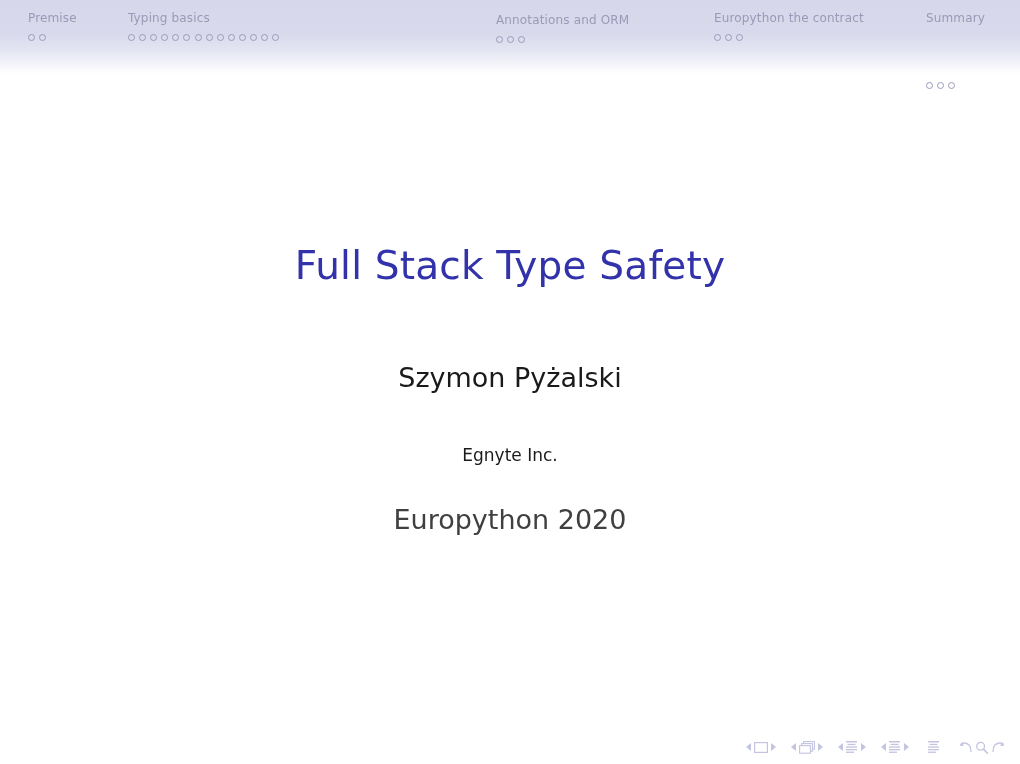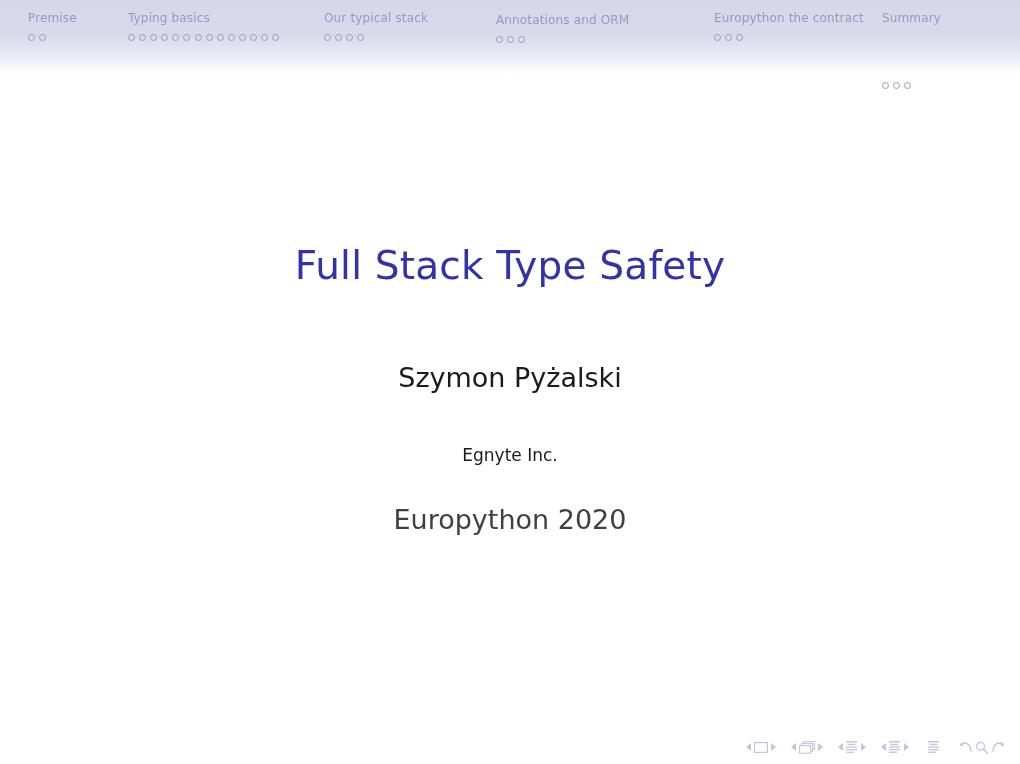--- a/index.html
+++ b/index.html
@@ -181,46 +181,37 @@
           <span class="nav-dot"></span>
           <span class="nav-dot"></span>
           <span class="nav-dot"></span>
           <span class="nav-dot"></span>
           <span class="nav-dot"></span>
           <span class="nav-dot"></span>
           <span class="nav-dot"></span>
           <span class="nav-dot"></span>
         </div>
       </div>
-      <div class="nav-section" style="position: absolute; left: 324px; width: 172px; top: 0px;">
-        <div class="nav-section-label">Our typical stack</div>
-        <div class="nav-dots">
-          <span class="nav-dot"></span>
-          <span class="nav-dot"></span>
-          <span class="nav-dot"></span>
-          <span class="nav-dot"></span>
-        </div>
-      </div>
       <div class="nav-section" style="position: absolute; left: 496px; width: 218px; top: 2px;">
         <div class="nav-section-label">Annotations and ORM</div>
         <div class="nav-dots">
           <span class="nav-dot"></span>
           <span class="nav-dot"></span>
           <span class="nav-dot"></span>
         </div>
       </div>
       <div class="nav-section" style="position: absolute; left: 714px; width: 212px; top: 0px;">
         <div class="nav-section-label">Europython the contract</div>
         <div class="nav-dots">
           <span class="nav-dot"></span>
           <span class="nav-dot"></span>
           <span class="nav-dot"></span>
         </div>
       </div>
-      <div class="nav-section" style="position: absolute; left: 882px; width: 94px; top: 0px; gap: 48px;">
+      <div class="nav-section" style="position: absolute; left: 926px; width: 94px; top: 0px; gap: 48px;">
         <div class="nav-section-label">Summary</div>
         <div class="nav-dots">
           <span class="nav-dot"></span>
           <span class="nav-dot"></span>
           <span class="nav-dot"></span>
         </div>
       </div>
     </div>
 </div>
 

